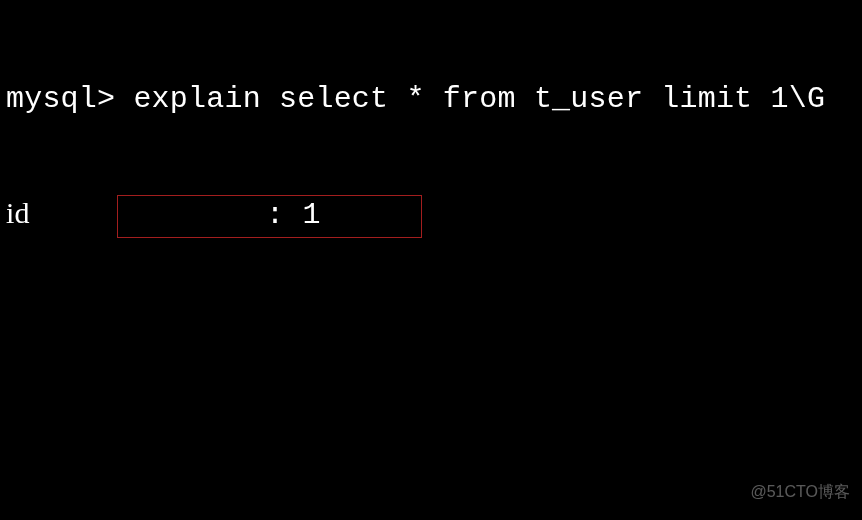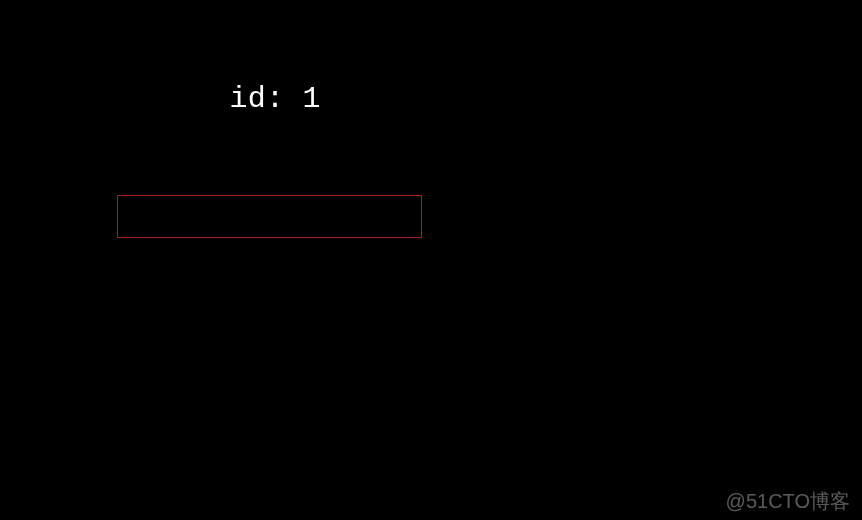--- a/index.html
+++ b/index.html
@@ -17,46 +17,47 @@
   }
   .terminal {
     white-space: pre;
     padding: 4px 6px;
     letter-spacing: 0.2px;
   }
   .line { display: block; }
   .row-line .label {
     display: inline-block;
     width: 260px;
-    text-align: right;
     padding-right: 0;
+    font-family: Liberation Serif, serif;
   }
   .highlight-box {
     position: absolute;
     border: 1px solid #a31e1e;
     box-sizing: border-box;
     left: 117px;
     top: 195px;
     width: 305px;
     height: 43px;
     pointer-events: none;
   }
   .watermark {
     position: absolute;
     right: 12px;
-    bottom: 6px;
-    font-size: 20px;
+    bottom: 18px;
+    font-size: 16px;
     color: rgba(255,255,255,0.35);
     font-family: sans-serif;
   }
 </style>
 </head>
 <body>
 
 <div class="terminal">
+  <span class="line"><span>mysql&gt;</span> <span>explain select * from t_user limit 1\G</span></span>
   <span class="line row-line"><span class="label">id</span>: <span>1</span></span>
   
   
   
   
   
   
   
   
   

